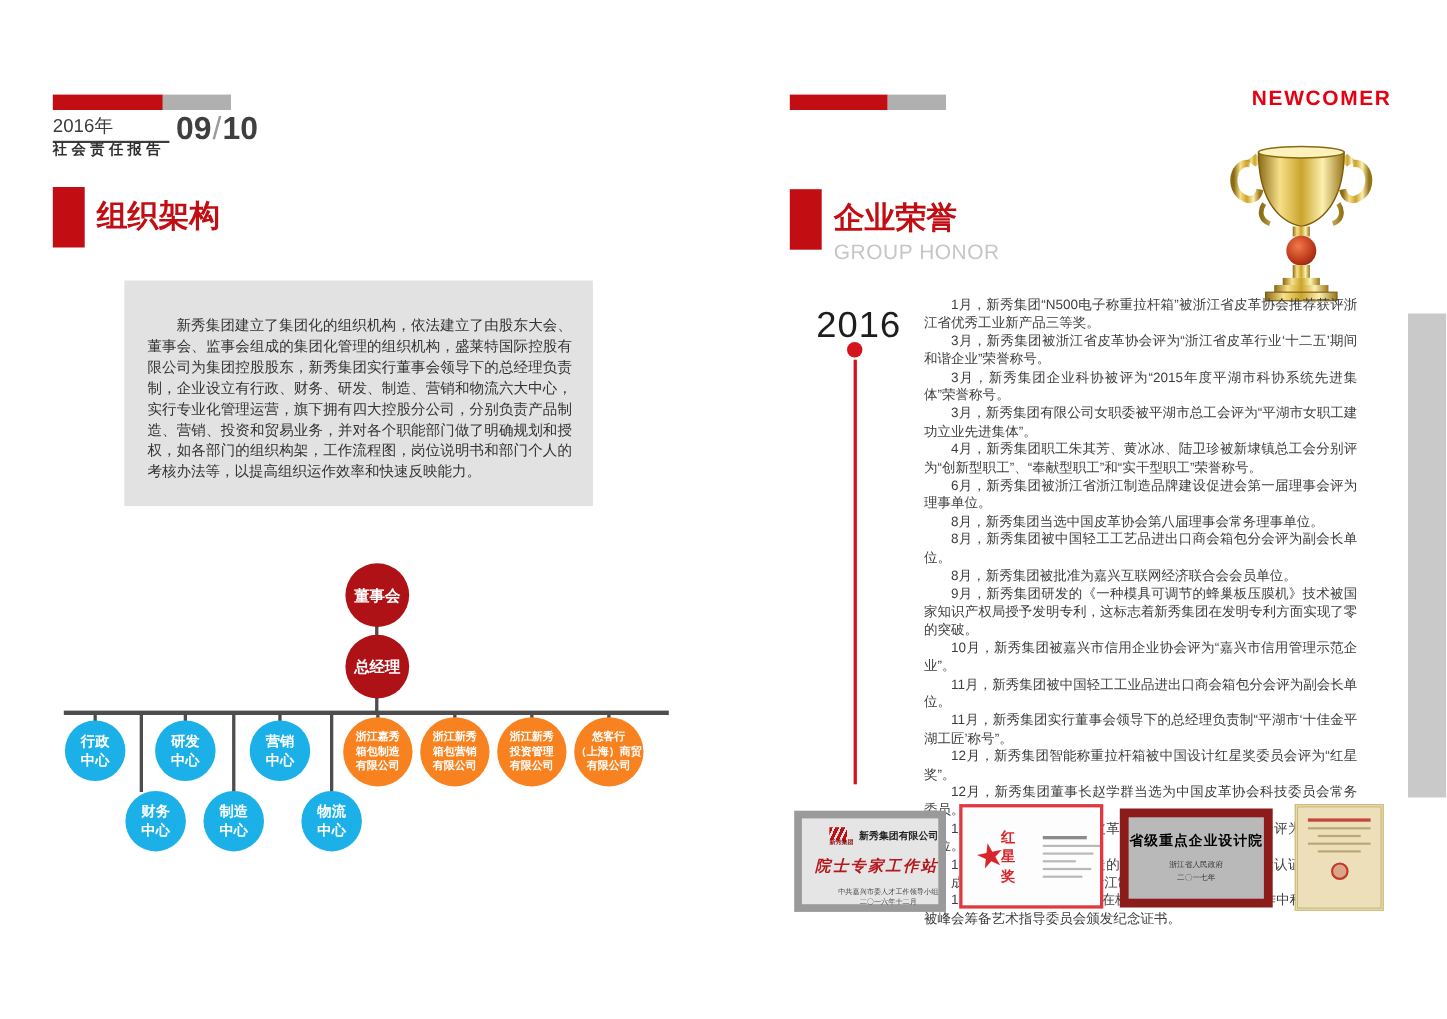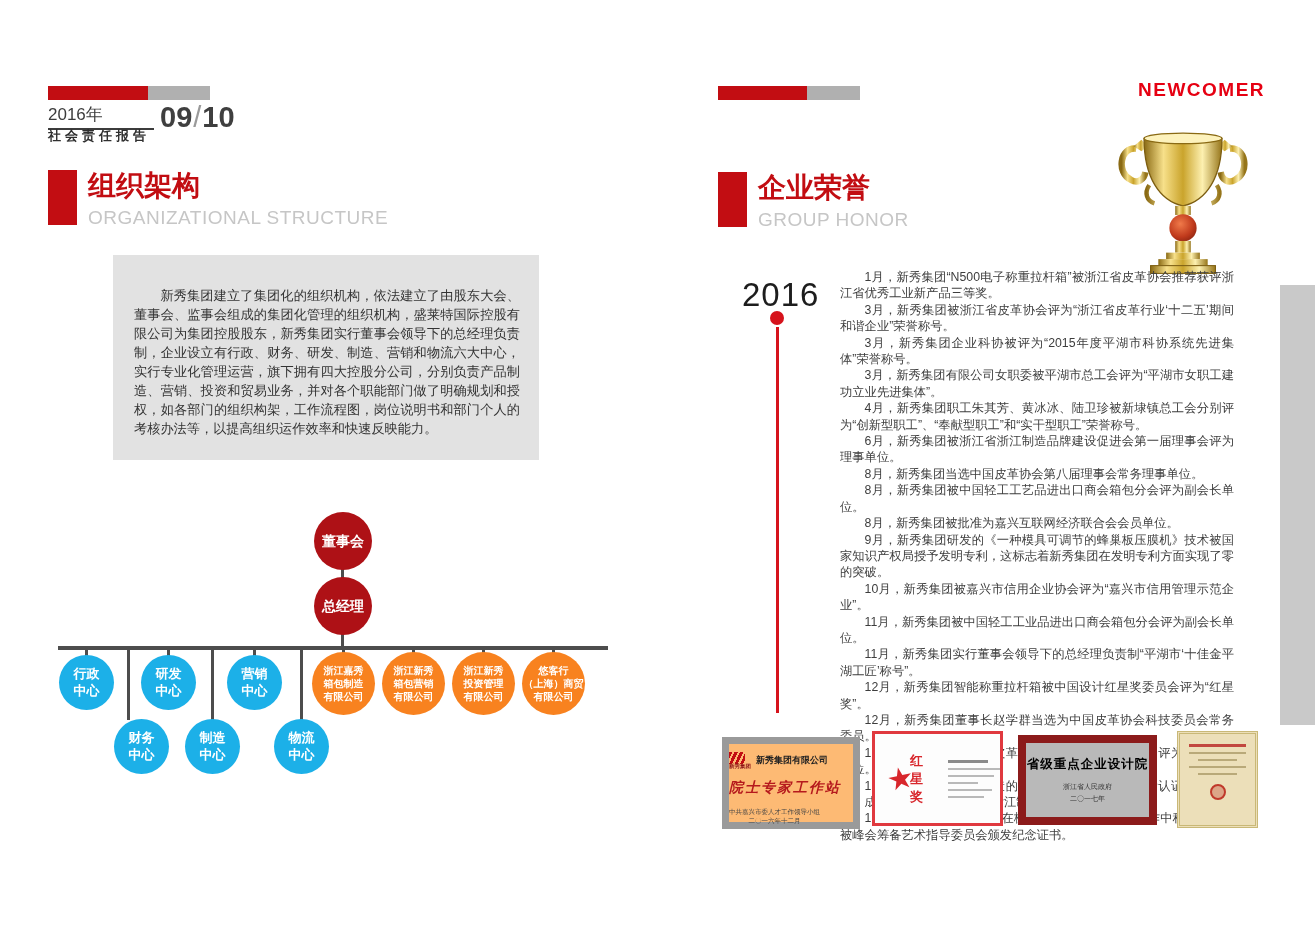--- a/index.html
+++ b/index.html
@@ -21,21 +21,21 @@
   .year-line{position:absolute;left:48px;top:103px;width:106px;font-size:17px;color:#3c3c3c;
     border-bottom:2px solid #3c3c3c;padding-bottom:2px;}
   .report-line{position:absolute;left:48px;top:127px;font-size:13px;font-weight:bold;
     letter-spacing:4px;color:#2f2f2f;}
   .page-no{position:absolute;left:160px;top:101px;font-size:29px;font-weight:bold;color:#3f3f3f;}
   .page-no .sep{color:#9a9a9a;font-weight:normal;padding:0 1px;}
 
   
   .sec{position:absolute;display:flex;}
   .sec .sq{width:29px;height:55px;background:var(--accent);margin-right:11px;}
-  .sec .t1{font-size:28px;font-weight:bold;color:var(--accent);line-height:1;margin-top:2px;}
+  .sec .t1{font-size:28px;font-weight:bold;color:var(--accent);line-height:1;margin-top:12px;}
   .sec .t2{font-size:19px;color:#c6c6c6;letter-spacing:.5px;margin-top:7px;}
   .sec-left{left:48px;top:170px;}
   .sec-right{left:718px;top:172px;}
 
   
   .intro-box{position:absolute;left:113px;top:255px;width:426px;height:205px;
     background:var(--box-gray);padding:31px 19px 0 21px;}
   .intro-box p{font-size:13.2px;line-height:19px;color:#333;text-indent:2em;text-align:justify;}
 
   
@@ -61,22 +61,22 @@
   .tl-line{position:absolute;left:776px;top:327px;width:3px;height:386px;background:var(--timeline-red);}
 
   .honors{position:absolute;left:840px;top:269px;width:394px;}
   .honors p{font-size:12.3px;line-height:16.4px;color:#3d3d3d;text-indent:2em;text-align:justify;}
 
   .strip{position:absolute;left:1280px;top:285px;width:35px;height:440px;background:var(--strip-gray);}
 
   
   .cert{position:absolute;overflow:hidden;}
   .cert1{left:722px;top:737px;width:138px;height:92px;background:#9a9a9a;padding:7px;}
-  .cert1 .inner{width:100%;height:100%;background:#fdba74;display:flex;flex-direction:column;
-    align-items:flex-start;padding-top:8px;}
+  .cert1 .inner{width:100%;height:100%;background:#e5e5e5;display:flex;flex-direction:column;
+    align-items:flex-end;padding-top:8px;}
   .cert1 .logo-row{display:flex;align-items:center;gap:5px;}
   .cert1 .mark{width:16px;height:12px;background:repeating-linear-gradient(115deg,
     var(--accent) 0 3px, transparent 3px 5px);}
   .cert1 .mark-cap{font-size:5.5px;color:#8c1417;font-weight:bold;line-height:1;}
   .cert1 .comp{font-size:9px;color:#222;font-weight:bold;}
   .cert1 .callig{font-family:"Liberation Serif","DejaVu Serif",serif;font-style:italic;
     font-weight:bold;color:#b5191d;font-size:14px;letter-spacing:2px;margin-top:9px;}
   .cert1 .small{font-size:6.5px;color:#444;margin-top:10px;line-height:1.5;text-align:center;}
 
   .cert2{left:872px;top:731px;width:131px;height:95px;background:#fdfdfd;border:3px solid #e0393f;
@@ -114,21 +114,20 @@
   <div class="year-line">2016年</div>
   <div class="report-line">社会责任报告</div>
   <div class="page-no">
     <span>09</span><span class="sep">/</span><span>10</span>
   </div>
 
   <div class="sec sec-left">
     <div class="sq"></div>
     <div>
       <div class="t1">组织架构</div>
-      <div class="t2">ORGANIZATIONAL STRUCTURE</div>
     </div>
   </div>
 
   <div class="intro-box">
     <p>新秀集团建立了集团化的组织机构，依法建立了由股东大会、董事会、监事会组成的集团化管理的组织机构，盛莱特国际控股有限公司为集团控股股东，新秀集团实行董事会领导下的总经理负责制，企业设立有行政、财务、研发、制造、营销和物流六大中心，实行专业化管理运营，旗下拥有四大控股分公司，分别负责产品制造、营销、投资和贸易业务，并对各个职能部门做了明确规划和授权，如各部门的组织构架，工作流程图，岗位说明书和部门个人的考核办法等，以提高组织运作效率和快速反映能力。</p>
   </div>
 
   <div class="org">
 
     <div class="oline" style="left:301px;top:64px;width:3px;height:10px;"></div>

